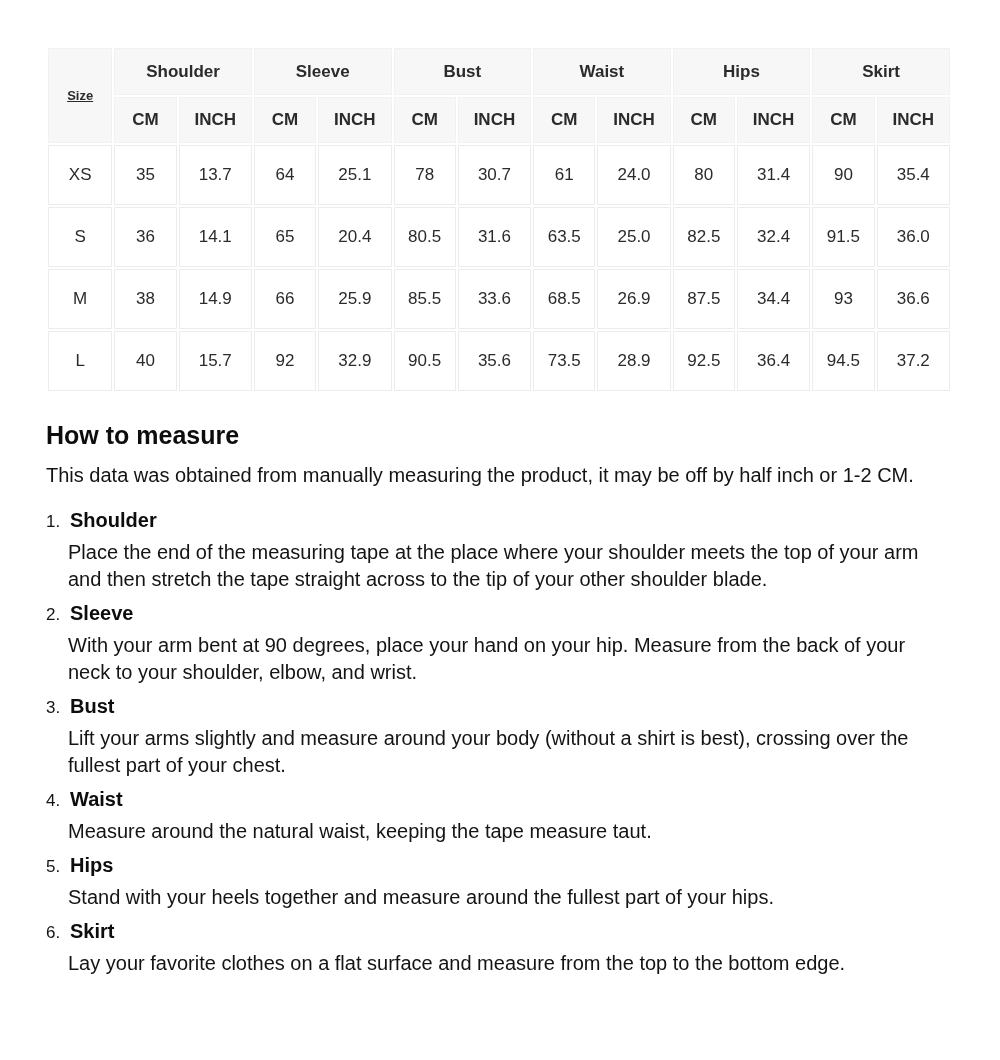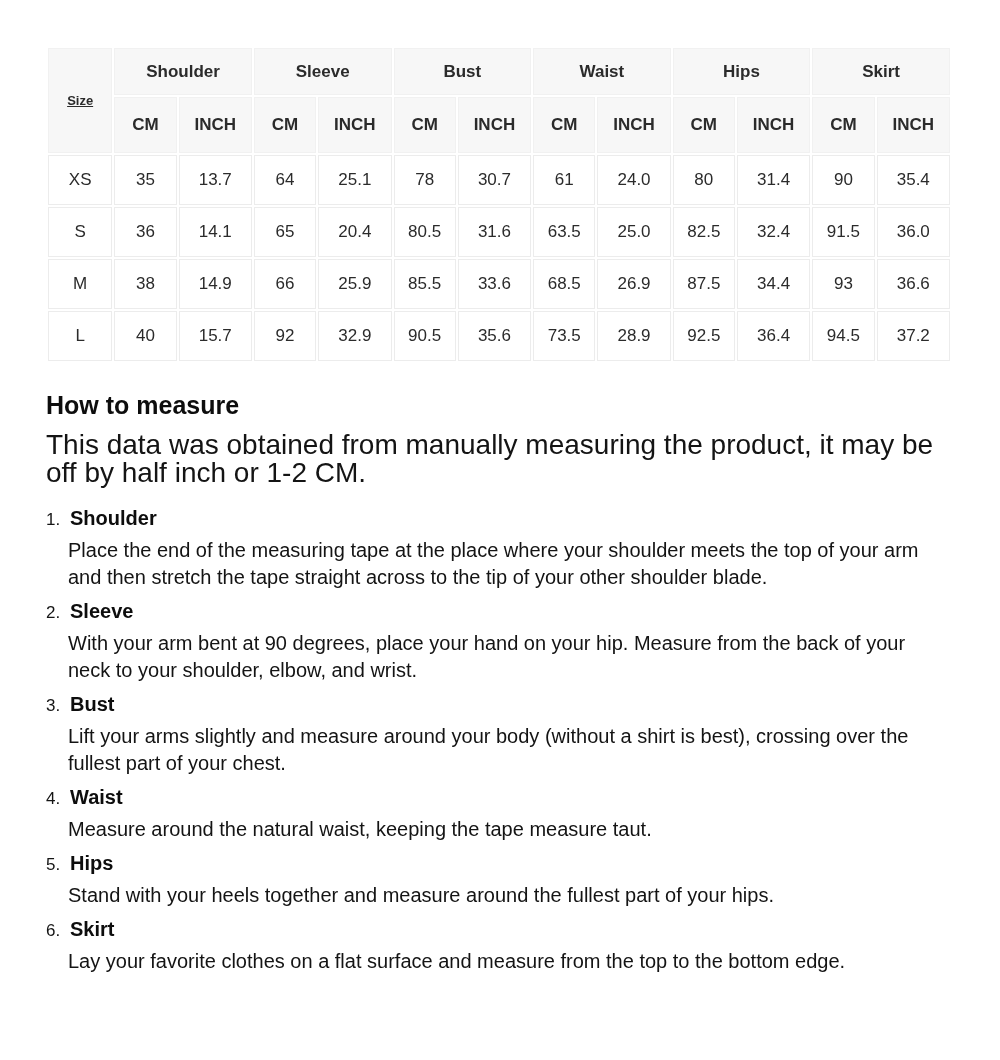--- a/index.html
+++ b/index.html
@@ -33,37 +33,37 @@
     padding: 0 2px;
   }
   th {
     background: #f7f7f7;
     border: 1px solid #f1f1f1;
     font-weight: bold;
     color: #2b2b2b;
   }
   th.corner-th { font-size: 13px; text-decoration: underline; }
   th.group-th { height: 47px; }
-  th.unit-th  { height: 56px; }
+  th.unit-th  { height: 46px; }
   td {
     background: #ffffff;
     border: 1px solid #ececec;
-    height: 50px;
+    height: 60px;
     color: #2b2b2b;
     font-weight: normal;
   }
   
   .howto-title {
     font-size: 25px;
     font-weight: bold;
     color: #0d0d0d;
     margin: 28px 0 11px 0;
   }
   .intro {
-    font-size: 28px;
+    font-size: 20px;
     line-height: 28px;
     margin: 4px 0 20px 0;
     color: #141414;
   }
   .step-head {
     display: flex;
     align-items: baseline;
     margin: 9px 0 7px 0;
   }
   .step-num {

